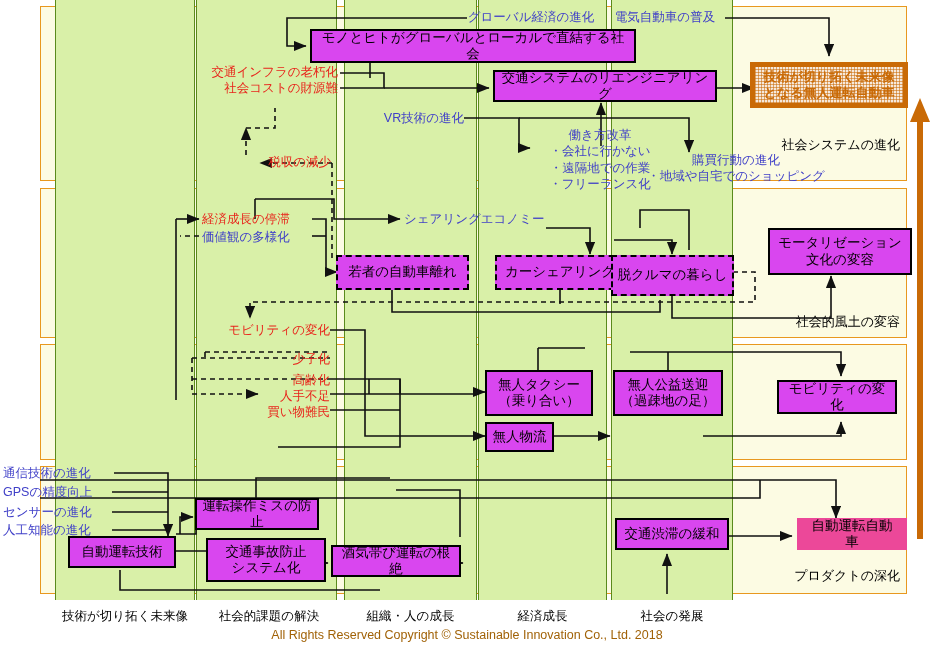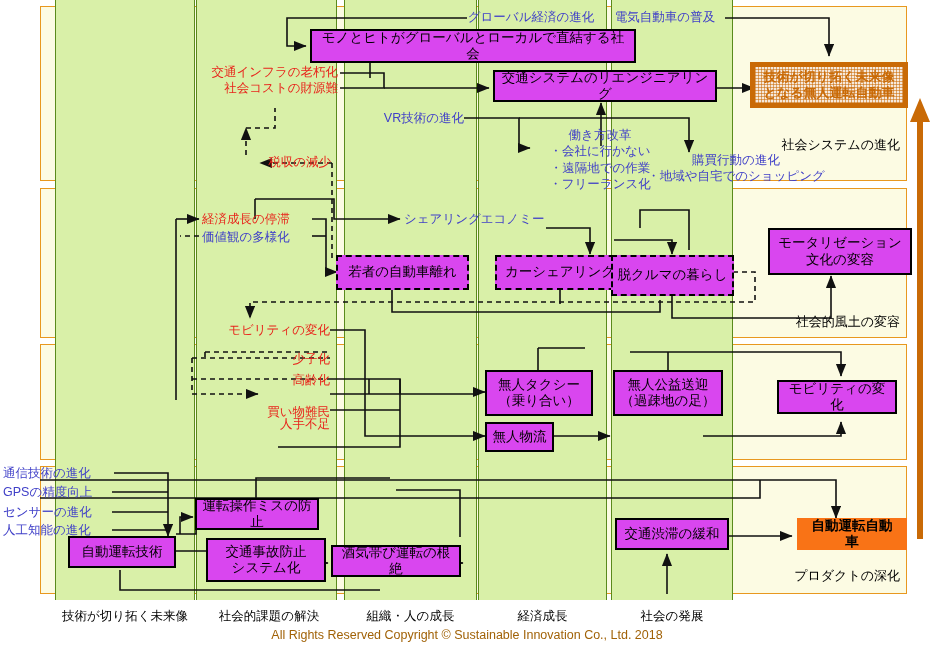--- a/index.html
+++ b/index.html
@@ -58,24 +58,24 @@
     color:#000;
     line-height:1.22;
     padding:1px 4px;
     white-space:pre-line;
     z-index:6;
   }
   .node.dashed{
     border:2.5px dashed #000;
   }
   .node.accent{
-    background:#f97316;
-    border:4px solid #f97316;
+    background:#ec4899;
+    border:4px solid #ec4899;
     color:#000;
-    font-weight:bold;
+    font-weight:normal;
   }
   .node.accent-strong{
     background:
       repeating-linear-gradient(0deg,  rgba(201,106,6,.55) 0 1px, rgba(0,0,0,0) 1px 3px),
       repeating-linear-gradient(90deg, rgba(201,106,6,.55) 0 1px, rgba(0,0,0,0) 1px 3px),
       #f6e9dc;
     border:5px solid #c96a06;
     color:#c96a06;
     font-weight:bold;
     font-size:13px;
@@ -300,21 +300,21 @@
   <div class="txt blue l" style="left:202px; top:229px; width:118px;">価値観の多様化</div>
 
   <div class="txt blue l" style="left:404px; top:211px; width:150px;">シェアリングエコノミー</div>
 
   <div class="txt red r" style="left:200px; top:322px; width:130px;">モビリティの変化</div>
 
   <div class="txt red r" style="left:240px; top:351px; width:90px;">少子化</div>
 
   <div class="txt red r" style="left:240px; top:372px; width:90px;">高齢化</div>
 
-  <div class="txt red r" style="left:240px; top:388px; width:90px;margin-top:28px;">人手不足</div>
+  <div class="txt red r" style="left:240px; top:388px; width:90px;">人手不足</div>
 
   <div class="txt red r" style="left:230px; top:404px; width:100px;">買い物難民</div>
 
   <div class="txt blue l" style="left:3px; top:465px; width:115px;">通信技術の進化</div>
 
   <div class="txt blue l" style="left:3px; top:484px; width:115px;">GPSの精度向上</div>
 
   <div class="txt blue l" style="left:3px; top:504px; width:115px;">センサーの進化</div>
 
   <div class="txt blue l" style="left:3px; top:522px; width:115px;">人工知能の進化</div>

